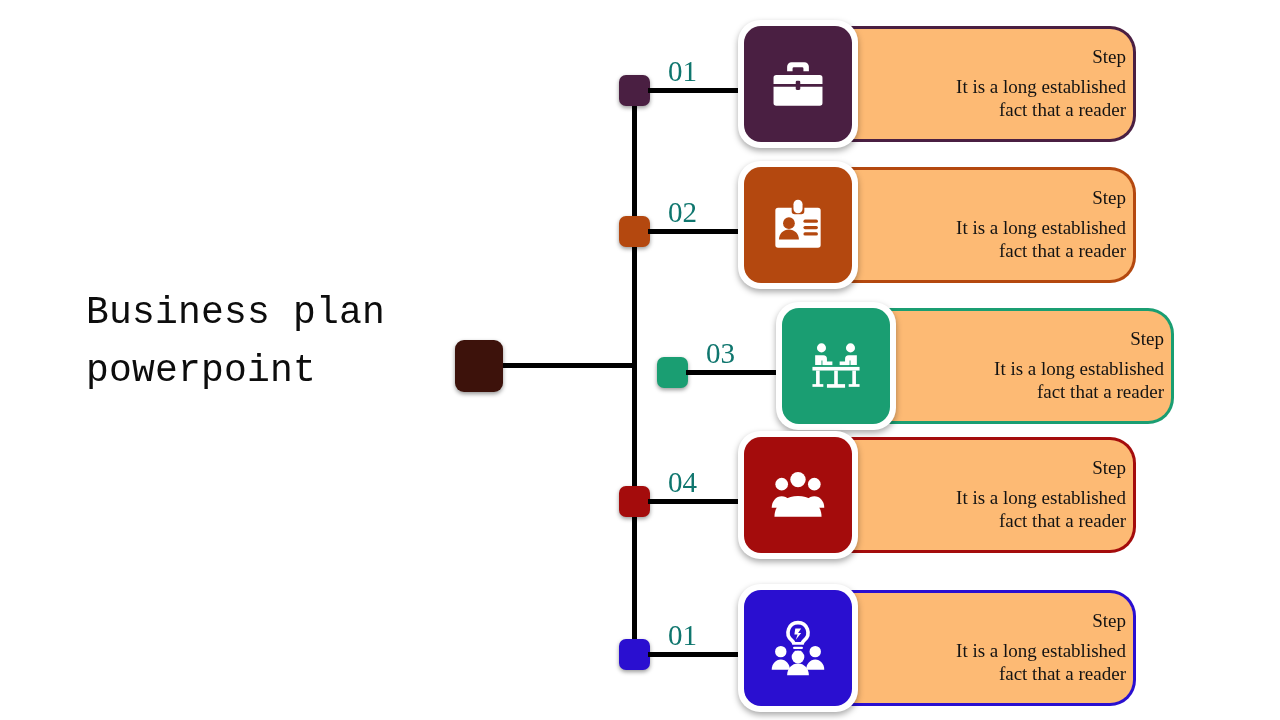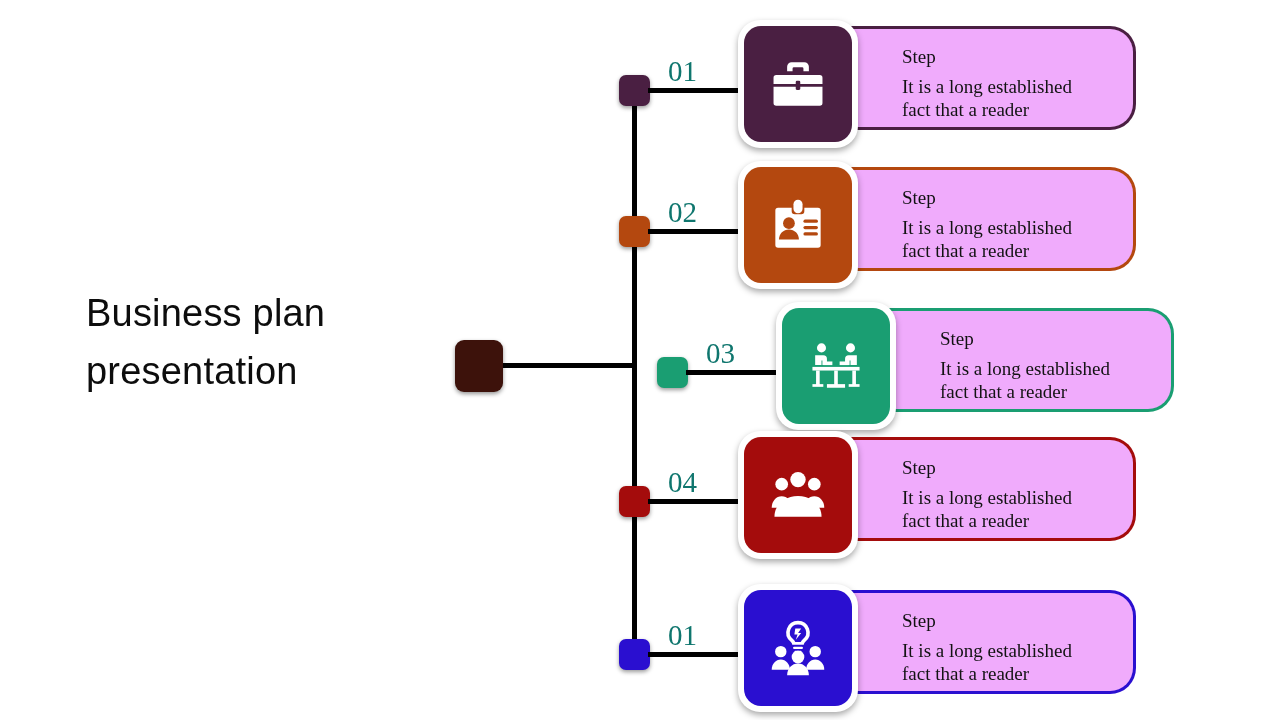--- a/index.html
+++ b/index.html
@@ -26,21 +26,21 @@
 
   
   #title {
     position: absolute;
     left: 86px;
     top: 284px;
     width: 330px;
     font-size: 38px;
     line-height: 58px;
     color: #0d0d0d;
-    font-family: Liberation Sans, sans-serif;
+    font-family: Liberation Mono, monospace;
     letter-spacing: 0.2px;
   }
 
   
   #spine {
     position: absolute;
     left: 632px;
     top: 85px;
     width: 5px;
     height: 562px;
@@ -103,26 +103,27 @@
     color: #0f766e;
     font-family: "Liberation Serif", "DejaVu Serif", serif;
   }
 
   
   .card {
     position: absolute;
     left: 790px;
     top: 6px;
     width: 346px;
-    height: 104px;
+    height: 116px;
     box-sizing: border-box;
-    background: #f0abfc;
+    background: #fdba74;
     border: 3px solid #000;
     border-left: none;
     border-radius: 0 26px 26px 0;
+    text-align: right;
   }
   .card-text {
     position: absolute;
     left: 112px;
     top: 16px;
     width: 224px;
   }
   .card-title {
     font-size: 19px;
     line-height: 24px;
@@ -164,21 +165,21 @@
     fill: #ffffff;
   }
 </style>
 </head>
 <body>
 
 <div id="slide">
 
   <div id="title">
     <div>Business plan</div>
-    <div>presentation</div>
+    <div>powerpoint</div>
   </div>
 
   <div id="spine"></div>
   <div id="anchor-arm"></div>
   <div id="anchor-square"></div>
 
   <div id="rows">
       <div class="row" style="top: 20px;">
         <div class="marker" style="background:#4a1f42;"></div>
         <div class="connector"></div>

